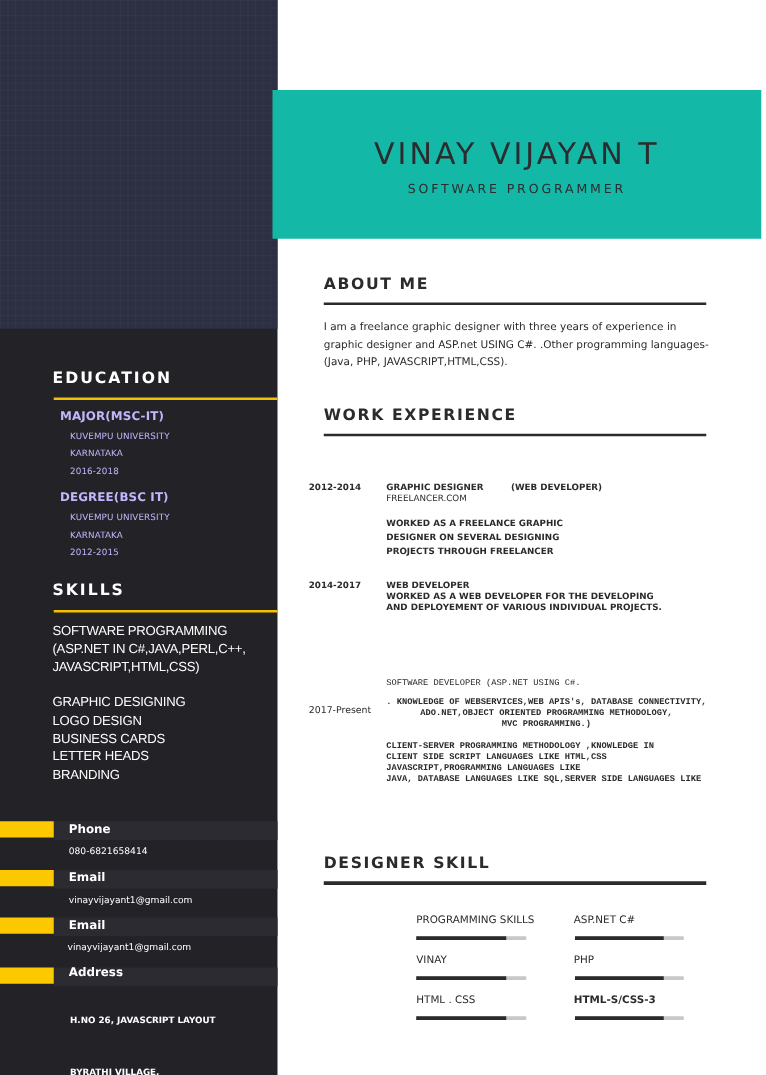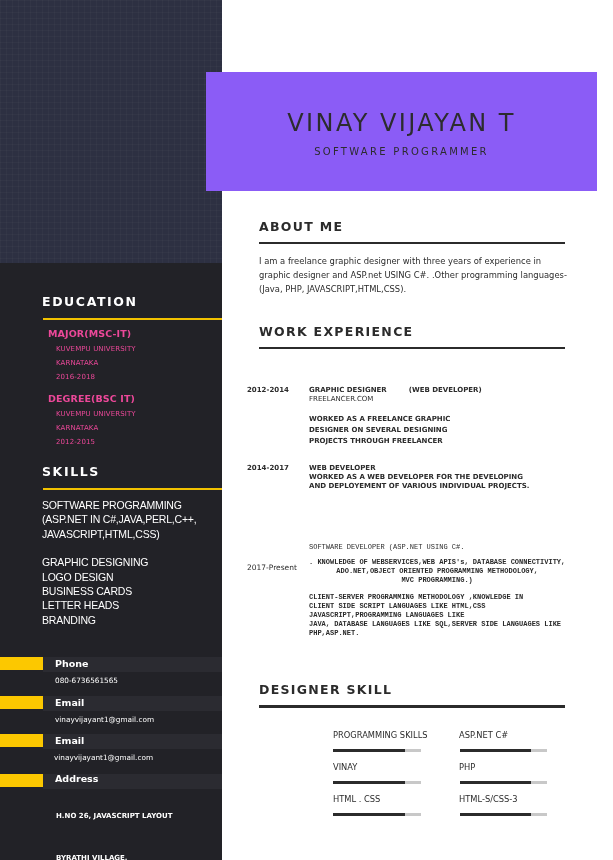--- a/index.html
+++ b/index.html
@@ -15,36 +15,36 @@
       linear-gradient(rgba(255,255,255,0.025) 1px, transparent 1px),
       linear-gradient(90deg, rgba(255,255,255,0.025) 1px, transparent 1px);
     background-size: 6px 6px;
   }
   .side-heading {
     position: absolute; left: 42px; color: #ffffff; font-weight: bold;
     font-size: 12.5px; letter-spacing: 1.6px;
   }
   .side-rule { position: absolute; left: 43px; width: 179px; height: 1.5px; background: #f2c200; }
 
-  .edu-block { position: absolute; left: 48px; color: #ec4899; }
+  .edu-block { position: absolute; left: 48px; color: #c4b5fd; }
   .edu-title { font-size: 9.5px; font-weight: bold; letter-spacing: 0.1px; }
   .edu-line { font-size: 7px; font-weight: normal; margin-left: 8px; line-height: 14px; letter-spacing: 0.1px; }
 
   .skills-list { position: absolute; left: 42px; top: 498px; width: 178px; color: #ffffff; font-family: "Liberation Sans", sans-serif; font-size: 10.5px; line-height: 14.4px; letter-spacing: -0.2px; }
   .skills-list .gap { height: 14px; }
 
   .contact-row { position: absolute; left: 0; width: 222px; }
   .contact-band { position: absolute; left: 43px; top: 0; width: 179px; height: 15px; background: #2b2b31; }
   .contact-tab { position: absolute; left: 0; top: 0; width: 43px; height: 13px; background: #fcc800; }
   .contact-label { position: absolute; left: 55px; top: 1px; color: #ffffff; font-size: 9.5px; font-weight: bold; }
   .contact-value { position: absolute; left: 55px; top: 19px; color: #ffffff; font-size: 7.3px; white-space: nowrap; }
   .addr-lines { position: absolute; left: 56px; top: 16px; color: #ffffff; font-size: 7px; font-weight: bold; line-height: 14px; white-space: pre; }
 
   
-  .name-band { position: absolute; left: 206px; top: 72px; width: 391px; height: 119px; background: #8b5cf6; text-align: center; padding-left: 32px; }
+  .name-band { position: absolute; left: 218px; top: 72px; width: 391px; height: 119px; background: #14b8a6; text-align: center; padding-left: 32px; }
   .name { position: absolute; left: 0; right: 0; top: 37px; font-size: 24px; letter-spacing: 2.4px; color: #2c2c2e; font-family: "DejaVu Sans", sans-serif; font-weight: normal; }
   .title { position: absolute; left: 0; right: 0; top: 74px; font-size: 10px; letter-spacing: 2.3px; color: #2c2c2e; }
 
   
   .sec-head { position: absolute; left: 259px; font-size: 12.5px; font-weight: bold; letter-spacing: 1.3px; color: #2b2b2b; }
   .sec-rule { position: absolute; left: 259px; width: 306px; height: 1.5px; background: #2b2b2b; }
   .sec-rule.thick { height: 2.5px; }
 
   .about { position: absolute; left: 259px; top: 254px; width: 312px; font-size: 8.4px; line-height: 14px; color: #2b2b2b; }
 
@@ -96,21 +96,21 @@
     <div>LOGO DESIGN</div>
     <div>BUSINESS CARDS</div>
     <div>LETTER HEADS</div>
     <div>BRANDING</div>
   </div>
 
   <div class="contact-row" style="top:657px;">
     <div class="contact-band"></div>
     <div class="contact-tab"></div>
     <div class="contact-label">Phone</div>
-    <div class="contact-value">080-6736561565</div>
+    <div class="contact-value">080-6821658414</div>
   </div>
   <div class="contact-row" style="top:696px;">
     <div class="contact-band"></div>
     <div class="contact-tab"></div>
     <div class="contact-label">Email</div>
     <div class="contact-value">vinayvijayant1@gmail.com</div>
   </div>
   <div class="contact-row" style="top:734px;">
     <div class="contact-band"></div>
     <div class="contact-tab"></div>
@@ -167,21 +167,20 @@
   <div style="margin-top:6px;text-align:center;">
     <div class="b l"> . KNOWLEDGE OF WEBSERVICES,WEB APIS's, DATABASE CONNECTIVITY,</div>
     <div class="b l">ADO.NET,OBJECT ORIENTED PROGRAMMING METHODOLOGY,</div>
     <div class="b l">MVC PROGRAMMING.)</div>
   </div>
   <div style="margin-top:8px;">
     <div class="b l">CLIENT-SERVER PROGRAMMING METHODOLOGY ,KNOWLEDGE IN</div>
     <div class="b l">CLIENT SIDE SCRIPT LANGUAGES LIKE HTML,CSS</div>
     <div class="b l">JAVASCRIPT,PROGRAMMING LANGUAGES LIKE</div>
     <div class="b l">JAVA, DATABASE LANGUAGES LIKE SQL,SERVER SIDE LANGUAGES LIKE</div>
-    <div class="b l">PHP,ASP.NET.</div>
   </div>
 </div>
 
 <div class="sec-head" style="top:682px;">DESIGNER SKILL</div>
 <div class="sec-rule thick" style="top:705px;"></div>
 
 <div class="skill" style="left:333px; top:730px;">PROGRAMMING SKILLS</div>
 <div class="bar" style="left:333px; top:749px; width:88px;">
     <div class="fill" style="width:82%;"></div>
   </div>
@@ -199,16 +198,16 @@
 <div class="skill" style="left:459px; top:762px;">PHP</div>
 <div class="bar" style="left:460px; top:781px; width:87px;">
     <div class="fill" style="width:82%;"></div>
   </div>
 
 <div class="skill" style="left:333px; top:794px;">HTML . CSS</div>
 <div class="bar" style="left:333px; top:813px; width:88px;">
     <div class="fill" style="width:82%;"></div>
   </div>
 
-<div class="skill" style="left:459px; top:794px;">HTML-S/CSS-3</div>
+<div class="skill" style="left:459px; top:794px;font-weight:bold;">HTML-S/CSS-3</div>
 <div class="bar" style="left:460px; top:813px; width:87px;">
     <div class="fill" style="width:82%;"></div>
   </div>
 
 </body></html>

